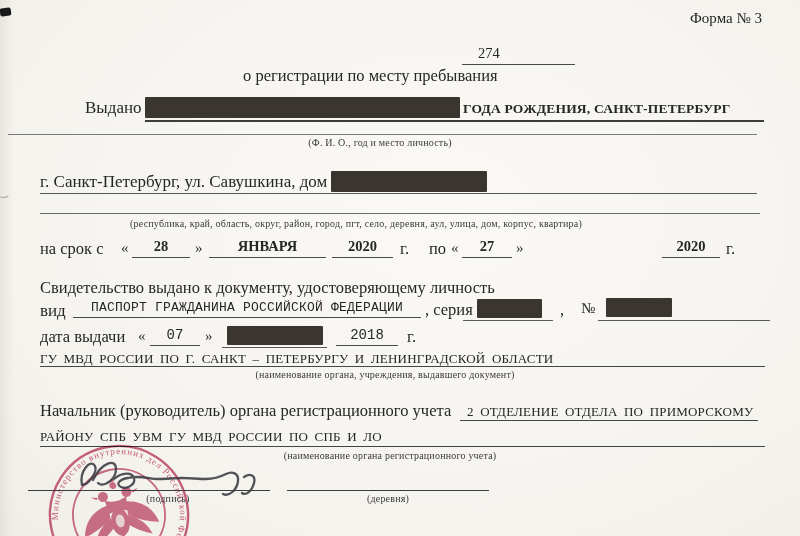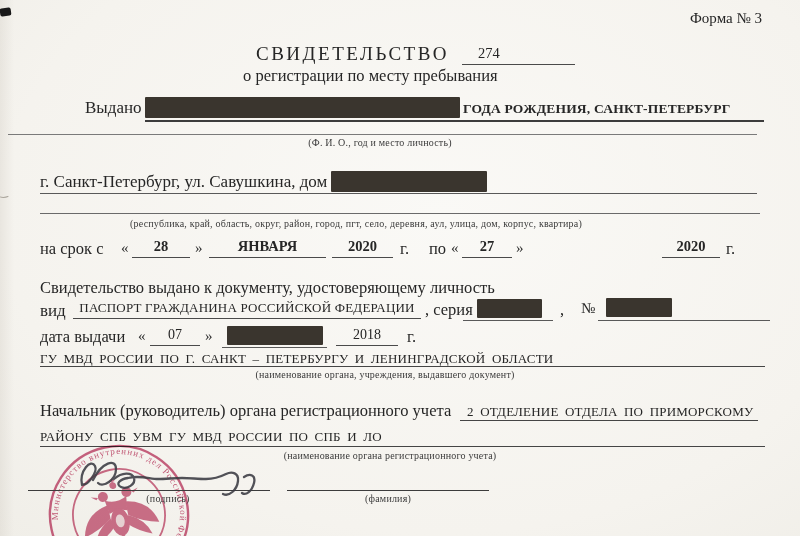--- a/index.html
+++ b/index.html
@@ -16,36 +16,35 @@
   }
   .abs{position:absolute;}
   .t17{font-size:17px;line-height:21px;}
   .t16{font-size:16.5px;line-height:20px;}
   .caps{font-size:13.5px;font-weight:bold;letter-spacing:.2px;}
   .caption{font-size:10px;color:#3a3a3a;text-align:center;letter-spacing:.2px;}
   .rule{border-bottom:1.5px solid #595959;}
   .rule-dark{border-bottom:2px solid #3c3c3c;}
   .redact{background:#3a352e;border-radius:1px;}
   .ubox{position:absolute;text-align:center;border-bottom:1.6px solid #4a4a4a;font-weight:bold;font-size:14.5px;padding-bottom:2px;}
-  .ubox.plain{font-weight:normal;}
+  .ubox.plain{font-weight:normal;font-family:Liberation Mono, monospace;}
   .qm{font-size:15px;color:#333;}
   .stamp-wrap{mix-blend-mode:multiply;filter:blur(.3px);opacity:.92;}
   .smallcaps{font-size:13px;letter-spacing:.2px;word-spacing:3px;}
 </style>
 </head>
 <body>
 
 <div class="page">
 
   <div class="abs" style="left:0;top:8px;width:11px;height:8px;background:#181818;border-radius:2px;transform:rotate(-8deg);"></div>
   <div class="abs" style="left:-10px;top:168px;width:26px;height:28px;border:1.4px solid #aba69d;border-color:transparent transparent #aba69d transparent;border-radius:50%;transform:rotate(24deg);"></div>
 
   <div class="abs" style="right:38px;top:10px;font-size:15px;">Форма № 3</div>
 
-  <div class="abs" style="left:256px;top:43px;font-size:19px;letter-spacing:2.5px;">СВИДЕТЕЛЬСТВО</div>
   <div class="abs" style="left:462px;top:45px;width:113px;border-bottom:1.6px solid #4a4a4a;font-size:14.5px;padding-bottom:2px;">
     <span style="margin-left:16px;">274</span>
   </div>
   <div class="abs" style="left:243px;top:66px;font-size:16.5px;">о регистрации по месту пребывания</div>
 
   <div class="abs t17" style="left:85px;top:97px;">Выдано</div>
   <div class="abs rule-dark" style="left:145px;top:98px;width:619px;height:22px;"></div>
   <div class="abs redact" style="left:145px;top:97px;width:315px;height:21px;"></div>
   <div class="abs caps" style="left:463px;top:101px;">ГОДА РОЖДЕНИЯ, САНКТ-ПЕТЕРБУРГ</div>
   <div class="abs" style="left:8px;top:134px;width:749px;border-bottom:1.4px solid #7a7a7a;"></div>
@@ -147,15 +146,15 @@
         <path d="M6,32 C3,18 15,5 19,13 C22,19 11,34 6,31"></path>
         <path d="M17,27 C26,9 40,5 40,16 C40,27 27,35 22,30"></path>
         <path d="M38,26 C46,19 56,19 58,25 C60,31 51,37 45,34 C39,31 44,26 52,25 C64,22 74,26 82,26 C90,26 98,25 106,25 C114,25 122,26 130,26 C138,26 144,24 150,21 C156,18 163,20 162,28 C161,37 153,44 147,41"></path>
         <path d="M168,24 C174,20 180,22 178,30 C176,38 170,43 166,40"></path>
       </g>
     </svg>
   </div>
   <div class="abs caption" style="left:118px;top:493px;width:100px;">(подпись)</div>
 
   <div class="abs" style="left:287px;top:490px;width:202px;border-bottom:1.6px solid #3c3c3c;"></div>
-  <div class="abs caption" style="left:287px;top:493px;width:202px;">(фамилия)</div>
+  <div class="abs caption" style="left:287px;top:493px;width:202px;">(деревня)</div>
 
 </div>
 
 </body></html>

